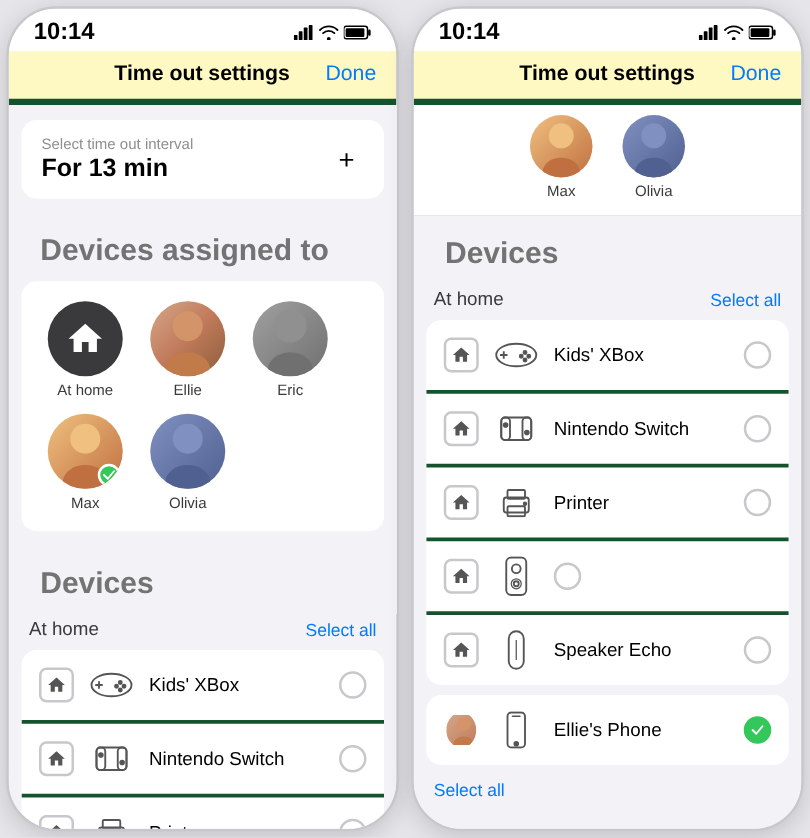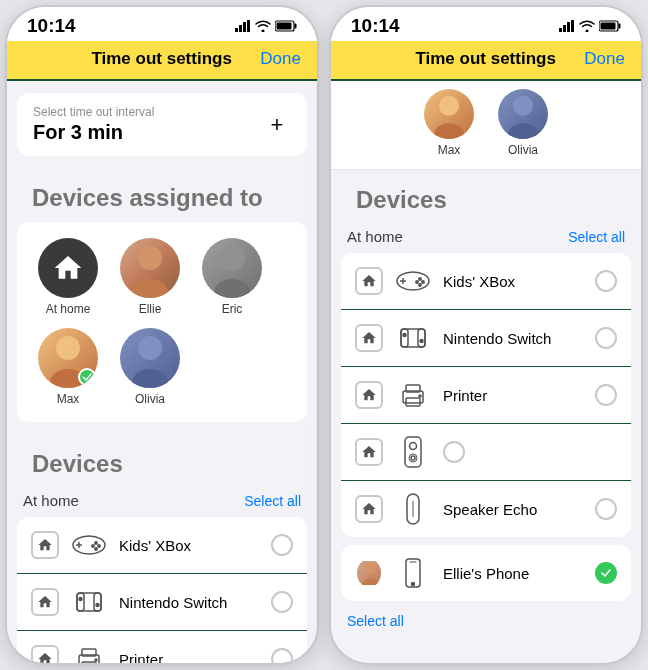--- a/index.html
+++ b/index.html
@@ -51,22 +51,22 @@
     }
     .status-icons svg {
       fill: #000;
     }
     
     .nav-bar {
       display: flex;
       justify-content: space-between;
       align-items: center;
       padding: 8px 16px 10px;
-      background: #fde047;
-      border-bottom: 2px solid #14532d;
+      background: #fef9c3;
+      border-bottom: 5px solid #14532d;
       flex-shrink: 0;
     }
     .nav-title {
       font-size: 17px;
       font-weight: 600;
       color: #000;
     }
     .nav-done {
       font-size: 17px;
       color: #007aff;
@@ -198,21 +198,21 @@
     .device-card {
       background: white;
       border-radius: 12px;
       overflow: hidden;
       margin-bottom: 8px;
     }
     .device-row {
       display: flex;
       align-items: center;
       padding: 12px 14px;
-      border-bottom: 1px solid #14532d;
+      border-bottom: 3px solid #14532d;
       gap: 10px;
     }
     .device-row:last-child { border-bottom: none; }
     .home-mini {
       width: 28px;
       height: 28px;
       border-radius: 6px;
       border: 2px solid #c7c7cc;
       display: flex;
       align-items: center;
@@ -315,21 +315,21 @@
       <span style="width:40px"></span>
       <span class="nav-title">Time out settings</span>
       <span class="nav-done">Done</span>
     </div>
 
     <div class="scroll-content">
 
       <div class="time-card">
         <div>
           <div class="time-label">Select time out interval</div>
-          <div class="time-value">For 3 min</div>
+          <div class="time-value">For 13 min</div>
         </div>
         <div class="plus-btn">+</div>
       </div>
 
       <div class="section-header">Devices assigned to</div>
       <div class="assigned-card">
         <div class="avatars-grid">
 
           <div class="avatar-item">
             <div class="avatar-circle home-icon">

